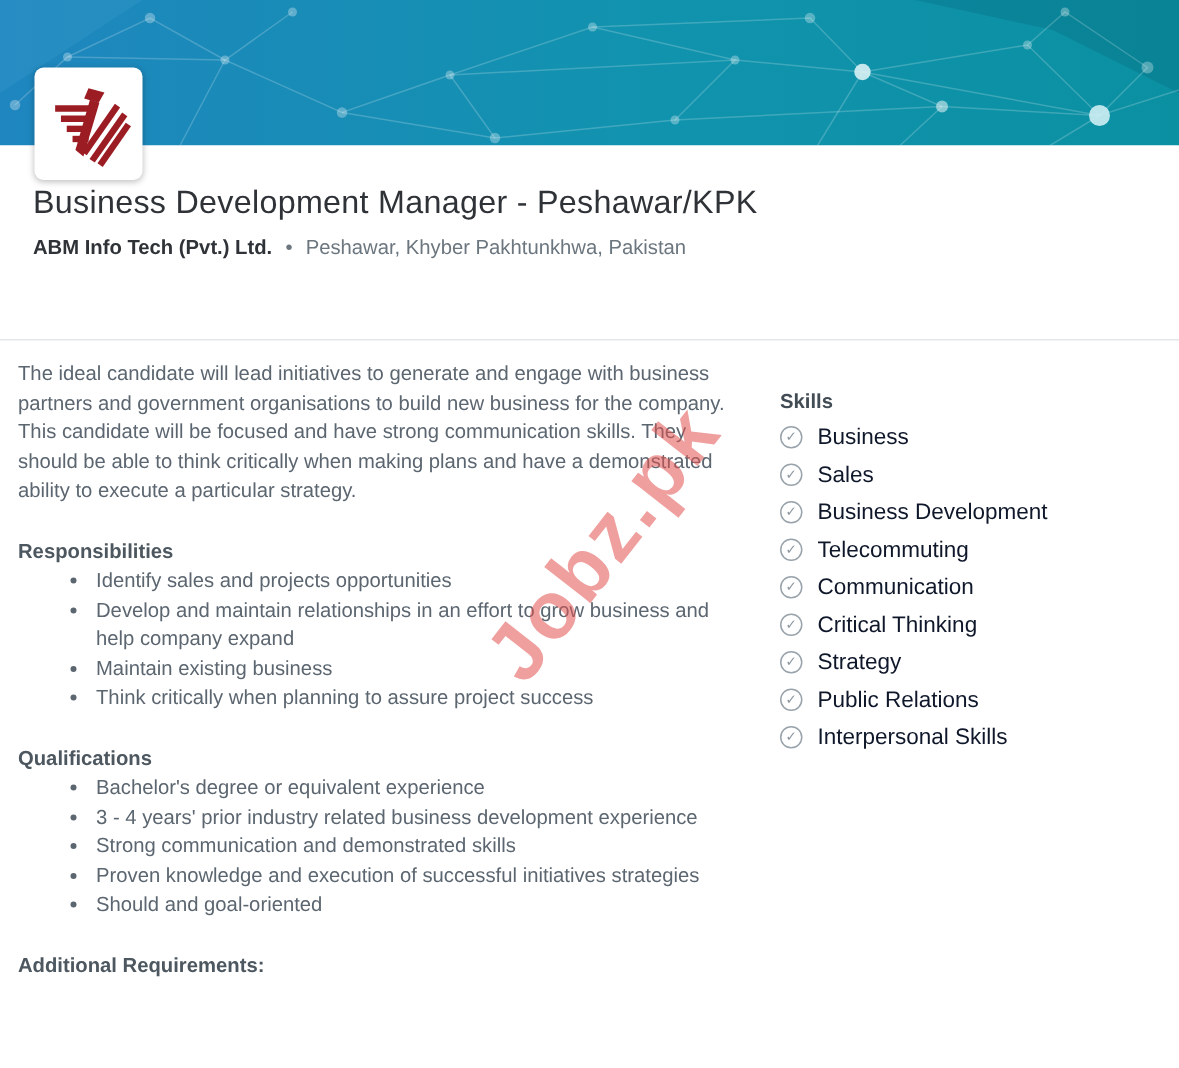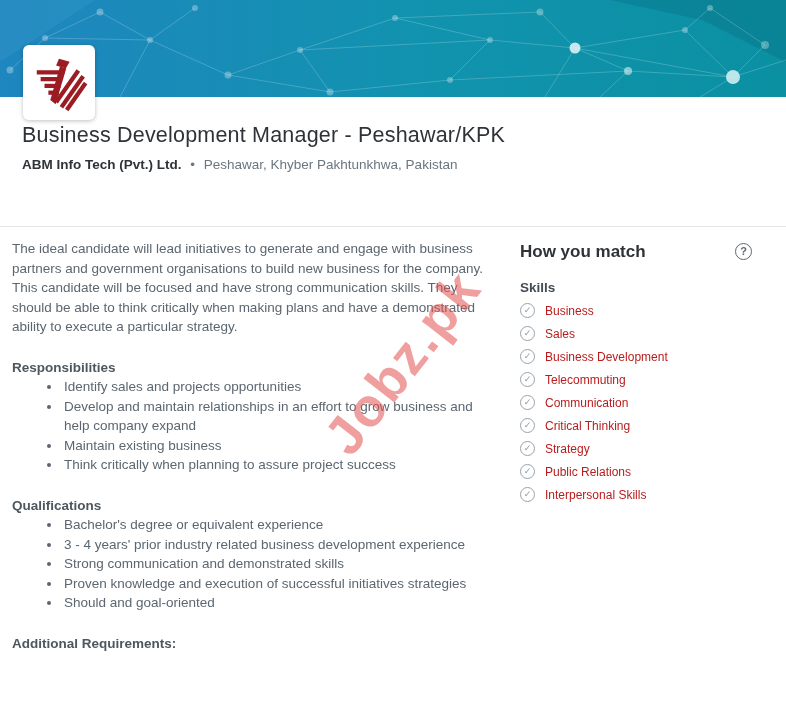--- a/index.html
+++ b/index.html
@@ -52,21 +52,21 @@
   }
   .criteria-note { margin-top: 10px; font-size: 12.5px; color: #87929b; }
   .skills-heading { margin: 18px 0 2px 0; font-size: 13.5px; font-weight: 700; color: #424c55; }
   .skill-row { display: flex; align-items: center; margin-top: 8px; }
   .check-circle {
     flex: 0 0 auto; width: 15px; height: 15px; border: 1.4px solid #99a3ab;
     border-radius: 50%; color: #8d97a0; font-size: 9px; line-height: 1;
     display: flex; align-items: center; justify-content: center;
     margin-right: 10px;
   }
-  .skill-label { font-size: 12px; color: #b91c1c; }
+  .skill-label { font-size: 15px; color: #0f172a; }
   
   .watermark {
     position: absolute; left: 262px; top: 330px; width: 280px; height: 64px;
     display: flex; align-items: center; justify-content: center;
     transform: rotate(-52deg);
     font-size: 54px; font-weight: 700; letter-spacing: 2px;
     color: #e25350; opacity: 0.55;
     pointer-events: none; z-index: 5;
   }
 </style>
@@ -169,24 +169,20 @@
         <li>3 - 4 years' prior industry related business development experience</li>
         <li>Strong communication and demonstrated skills</li>
         <li>Proven knowledge and execution of successful initiatives strategies</li>
         <li>Should and goal-oriented</li>
       </ul>
 
       <h3 class="section-heading">Additional Requirements:</h3>
     </div>
 
     <div class="side-col">
-      <div class="side-header">
-        <h2 class="side-title">How you match</h2>
-        <span class="help-icon">?</span>
-      </div>
       <h4 class="skills-heading">Skills</h4>
 
       <div class="skill-row">
         <span class="check-circle">✓</span>
         <span class="skill-label">Business</span>
       </div>
       <div class="skill-row">
         <span class="check-circle">✓</span>
         <span class="skill-label">Sales</span>
       </div>

